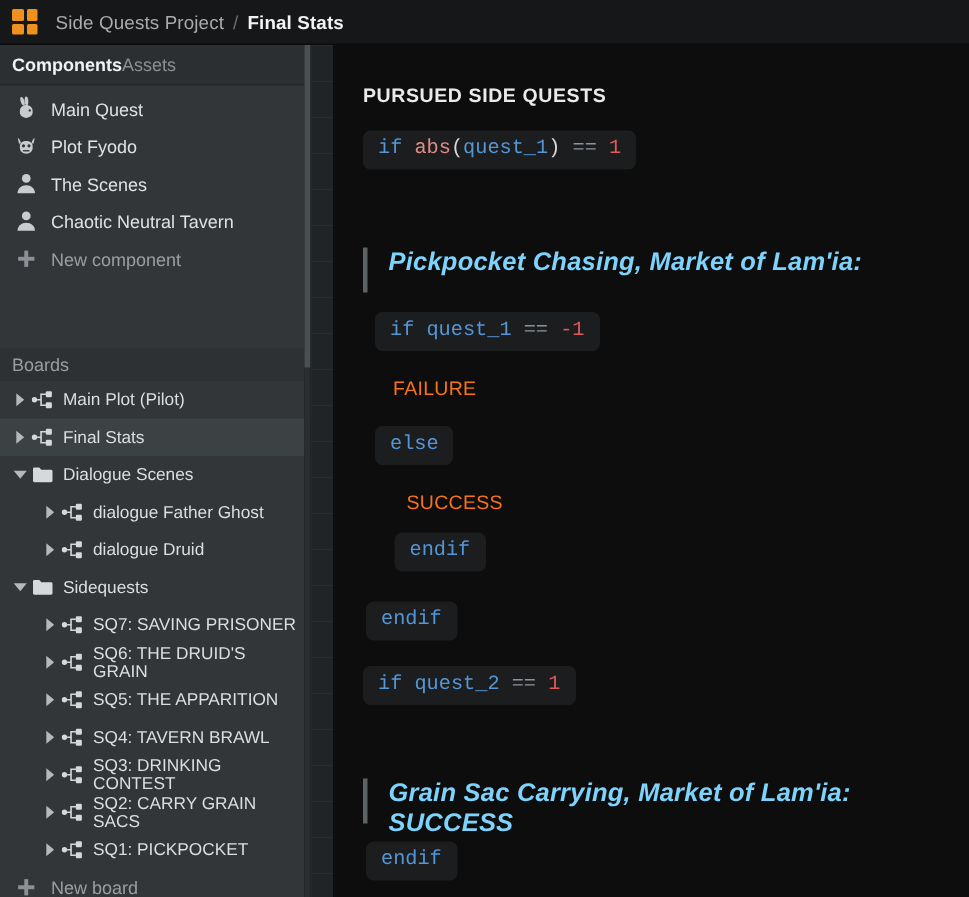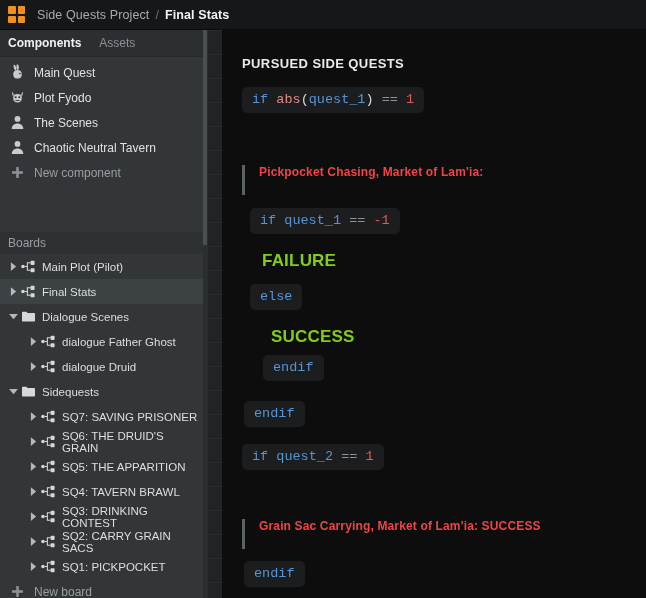--- a/index.html
+++ b/index.html
@@ -34,21 +34,21 @@
   .crumb-cur { color: #f2f3f4; font-weight: bold; }
 
   
   .sidebar {
     position: absolute; left: 0; top: 30px; width: 203px; height: 568px;
     background: #323639;
     overflow: hidden;
   }
   .tabs {
     height: 27px; display: flex; align-items: center;
-    padding-left: 8px; gap: 18px;
+    padding-left: 8px; 
     background: #2c2f32;
     border-bottom: 1px solid #26292b;
   }
   .tab { font-size: 12px; color: #8c9093; cursor: default; }
   .tab.active { color: #f1f2f3; font-weight: bold; }
 
   .comp-list { padding-top: 3px; }
   .comp-row {
     height: 25px; display: flex; align-items: center;
     padding-left: 8px; font-size: 12px; color: #dfe1e2;
@@ -113,24 +113,24 @@
   .k-var   { color: #5596d6; }
   .k-op    { color: #8c9399; }
   .k-num   { color: #e0595c; }
   .k-paren { color: #d8dadb; }
 
   .quote {
     display: flex; align-items: flex-start;
   }
   .quote .bar { width: 3px; background: #5d6265; flex: 0 0 3px; align-self: stretch; }
   .quote .txt {
-    margin-left: 14px; font-weight: bold;
-    font-size: 12px; color: #ef4444; letter-spacing: .15px;
-  }
-  .plain { font-size: 17px; color: #84cc16; letter-spacing: .2px; font-weight: bold; }
+    margin-left: 14px; font-style: italic; font-weight: bold;
+    font-size: 17px; color: #7dd3fc; letter-spacing: .15px;
+  }
+  .plain { font-size: 13px; color: #f97316; letter-spacing: .2px; }
 
   .abs { position: absolute; }
 </style>
 </head>
 <body>
 
 <div id="app">
 
   <div class="topbar">
     <div class="logo-grid">

